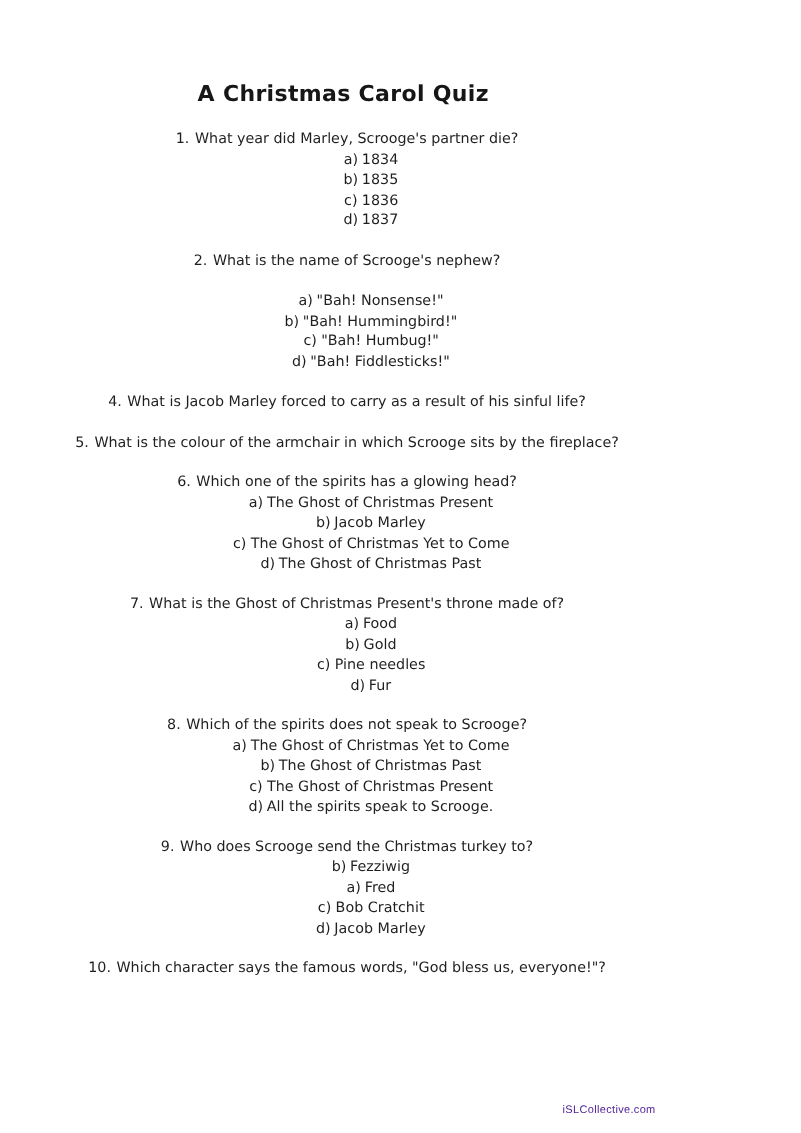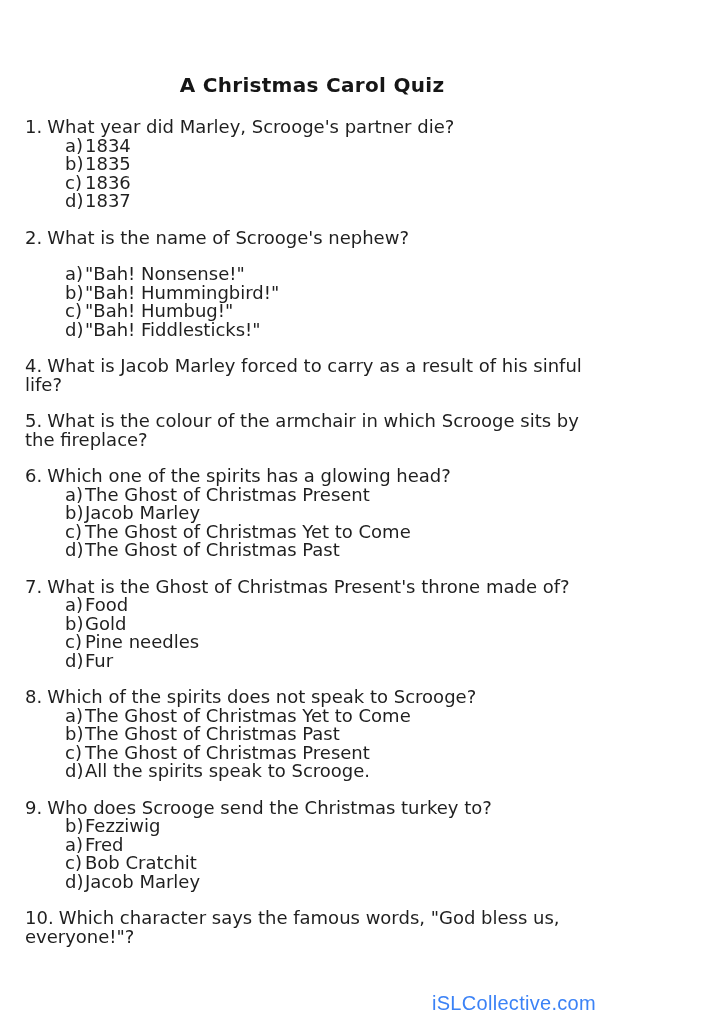--- a/index.html
+++ b/index.html
@@ -20,43 +20,44 @@
     margin: 0;
     padding-top: 73px;
     text-align: center;
     font-size: 20px;
     font-weight: bold;
     letter-spacing: 0.3px;
     color: #161616;
   }
   .questions {
     margin: 21px 18px 0 25px;
-    font-size: 18px;
+    font-size: 13px;
     line-height: 18.5px;
+    text-align: center;
   }
   .question {
     margin-bottom: 18px;
   }
   .q-num {
     margin-right: 5px;
   }
   .options {
     margin-left: 40px;
   }
   .opt-letter {
     display: inline-block;
     min-width: 20px;
   }
   .watermark {
     position: absolute;
     right: 28px;
     bottom: 15px;
     font-family: "Liberation Sans", sans-serif;
-    font-size: 20px;
-    color: #3b82f6;
+    font-size: 10px;
+    color: #4c1d95;
     letter-spacing: 0.3px;
   }
 </style>
 </head>
 <body>
 
 <div class="page">
   <h1 class="title">A Christmas Carol Quiz</h1>
   <div class="questions" id="questions">
   <div class="question">

